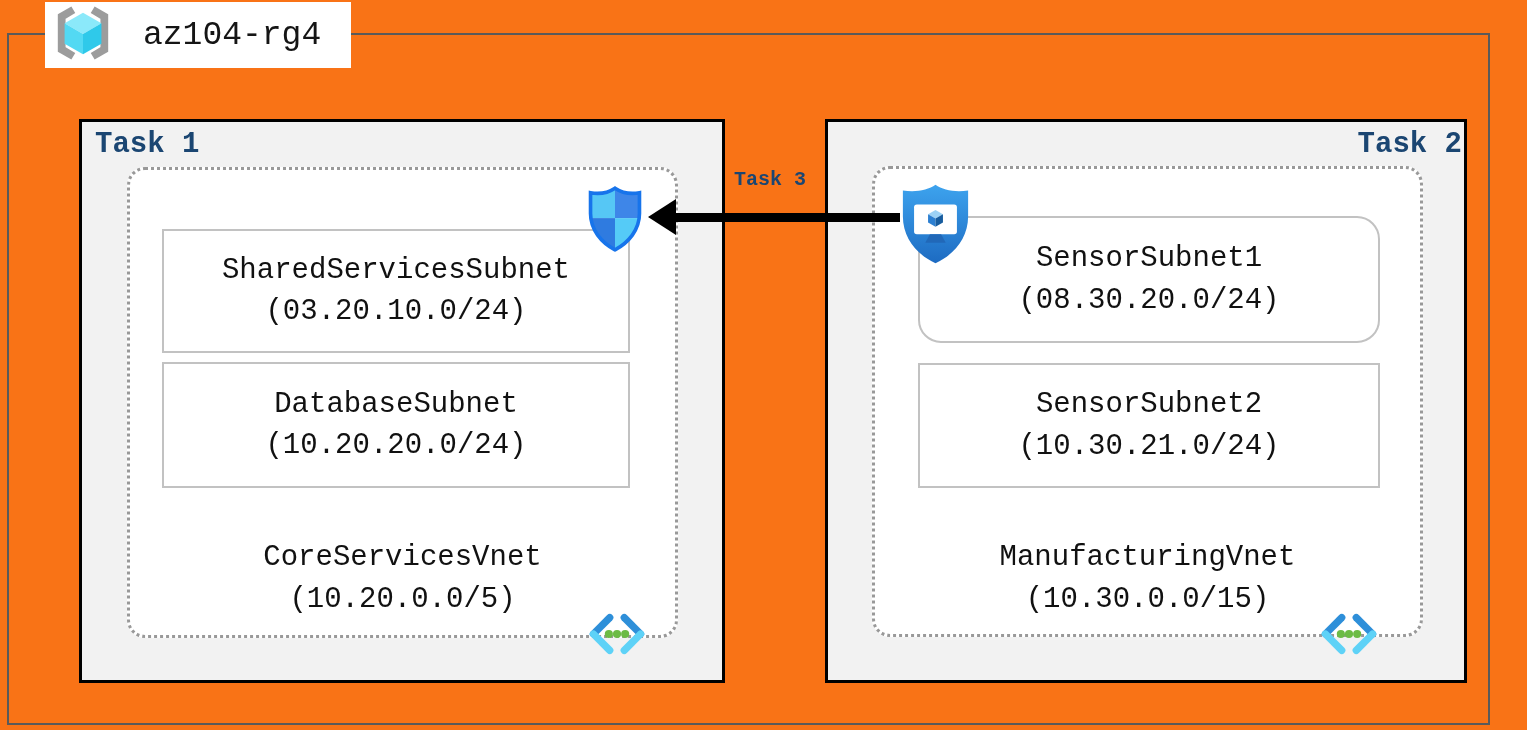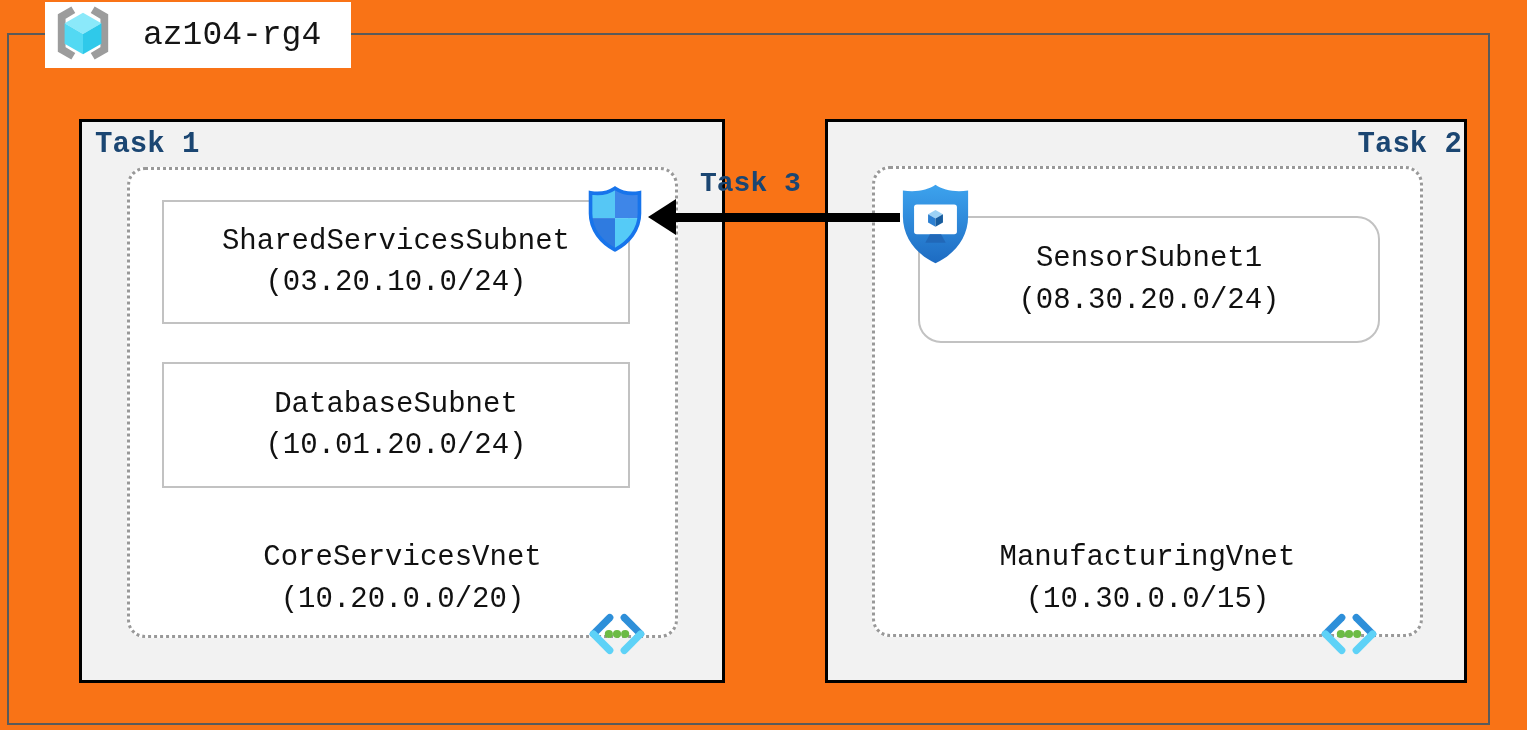--- a/index.html
+++ b/index.html
@@ -24,43 +24,43 @@
   .p2 .task-label{right:2px;}
   
   .vnet-box{position:absolute;top:167px;height:471px;background:#fff;
     border:3px dotted #999;border-radius:18px;z-index:2;}
   .vnet-box.v1{left:127px;width:551px;}
   .vnet-box.v2{left:872px;width:551px;top:166px;}
   
   .subnet{position:absolute;background:#fff;border:2px solid #c2c2c2;z-index:3;
     display:flex;flex-direction:column;align-items:center;justify-content:center;
     font-size:29px;line-height:1.42;text-align:center;}
-  .subnet.s11{left:162px;top:200px;width:468px;height:124px;}
+  .subnet.s11{left:162px;top:229px;width:468px;height:124px;}
   .subnet.s12{left:162px;top:362px;width:468px;height:126px;}
   .subnet.s21{left:918px;top:216px;width:462px;height:127px;border-radius:23px;}
   .subnet.s22{left:918px;top:363px;width:462px;height:125px;}
   
   .vnet-name{position:absolute;top:537px;width:551px;text-align:center;
     font-size:29px;line-height:1.45;z-index:3;}
   .vnet-name.n1{left:127px;text-align:center;}
   .vnet-name.n2{left:872px;}
   
   .icon-abs{position:absolute;z-index:6;line-height:0;}
   .nsg-icon{left:586px;top:185px;}
   .bastion-icon{left:898px;top:183px;}
   .vneticon1{left:588px;top:611px;}
   .vneticon2{left:1320px;top:611px;}
   
   .arrow-shaft{position:absolute;left:674px;top:213px;width:226px;height:9px;
     background:#000;z-index:5;}
   .arrow-head{position:absolute;left:648px;top:199px;width:0;height:0;z-index:5;
     border-top:18px solid transparent;border-bottom:18px solid transparent;
     border-right:28px solid #000;}
-  .task3-label{position:absolute;left:700px;top:168px;width:140px;text-align:left;
-    font-size:28px;font-weight:bold;color:#1b4672;z-index:6;}
+  .task3-label{position:absolute;left:700px;top:168px;width:140px;text-align:center;
+    font-size:20px;font-weight:bold;color:#1b4672;z-index:6;}
 </style>
 </head>
 <body>
 
 <div class="canvas">
 
   <div class="rg-frame">
     <div class="rg-label">
       <span class="icon-rg">
         <svg width="64" height="62" viewBox="0 0 64 64">
@@ -85,31 +85,35 @@
 
   <div class="vnet-box v1"></div>
   <div class="vnet-box v2"></div>
 
   <div class="subnet s11">
     <span>SharedServicesSubnet</span>
     <span>(03.20.10.0/24)</span>
   </div>
   <div class="subnet s12">
     <span>DatabaseSubnet</span>
-    <span>(10.01.20.0/24)</span>
+    <span>(10.20.20.0/24)</span>
   </div>
 
   <div class="subnet s21">
     <span>SensorSubnet1</span>
     <span>(08.30.20.0/24)</span>
   </div>
+  <div class="subnet s22">
+    <span>SensorSubnet2</span>
+    <span>(10.30.21.0/24)</span>
+  </div>
 
   <div class="vnet-name n1">
     <div>CoreServicesVnet</div>
-    <div>(10.20.0.0/20)</div>
+    <div>(10.20.0.0/5)</div>
   </div>
   <div class="vnet-name n2">
     <div>ManufacturingVnet</div>
     <div>(10.30.0.0/15)</div>
   </div>
 
   <span class="icon-abs vneticon1">
     <svg width="58" height="46" viewBox="0 0 64 48">
       <line x1="24" y1="6" x2="6" y2="24" stroke="#2e8fd9" stroke-width="8" stroke-linecap="round"></line>
       <line x1="6" y1="24" x2="24" y2="42" stroke="#5ed2f7" stroke-width="8" stroke-linecap="round"></line>

